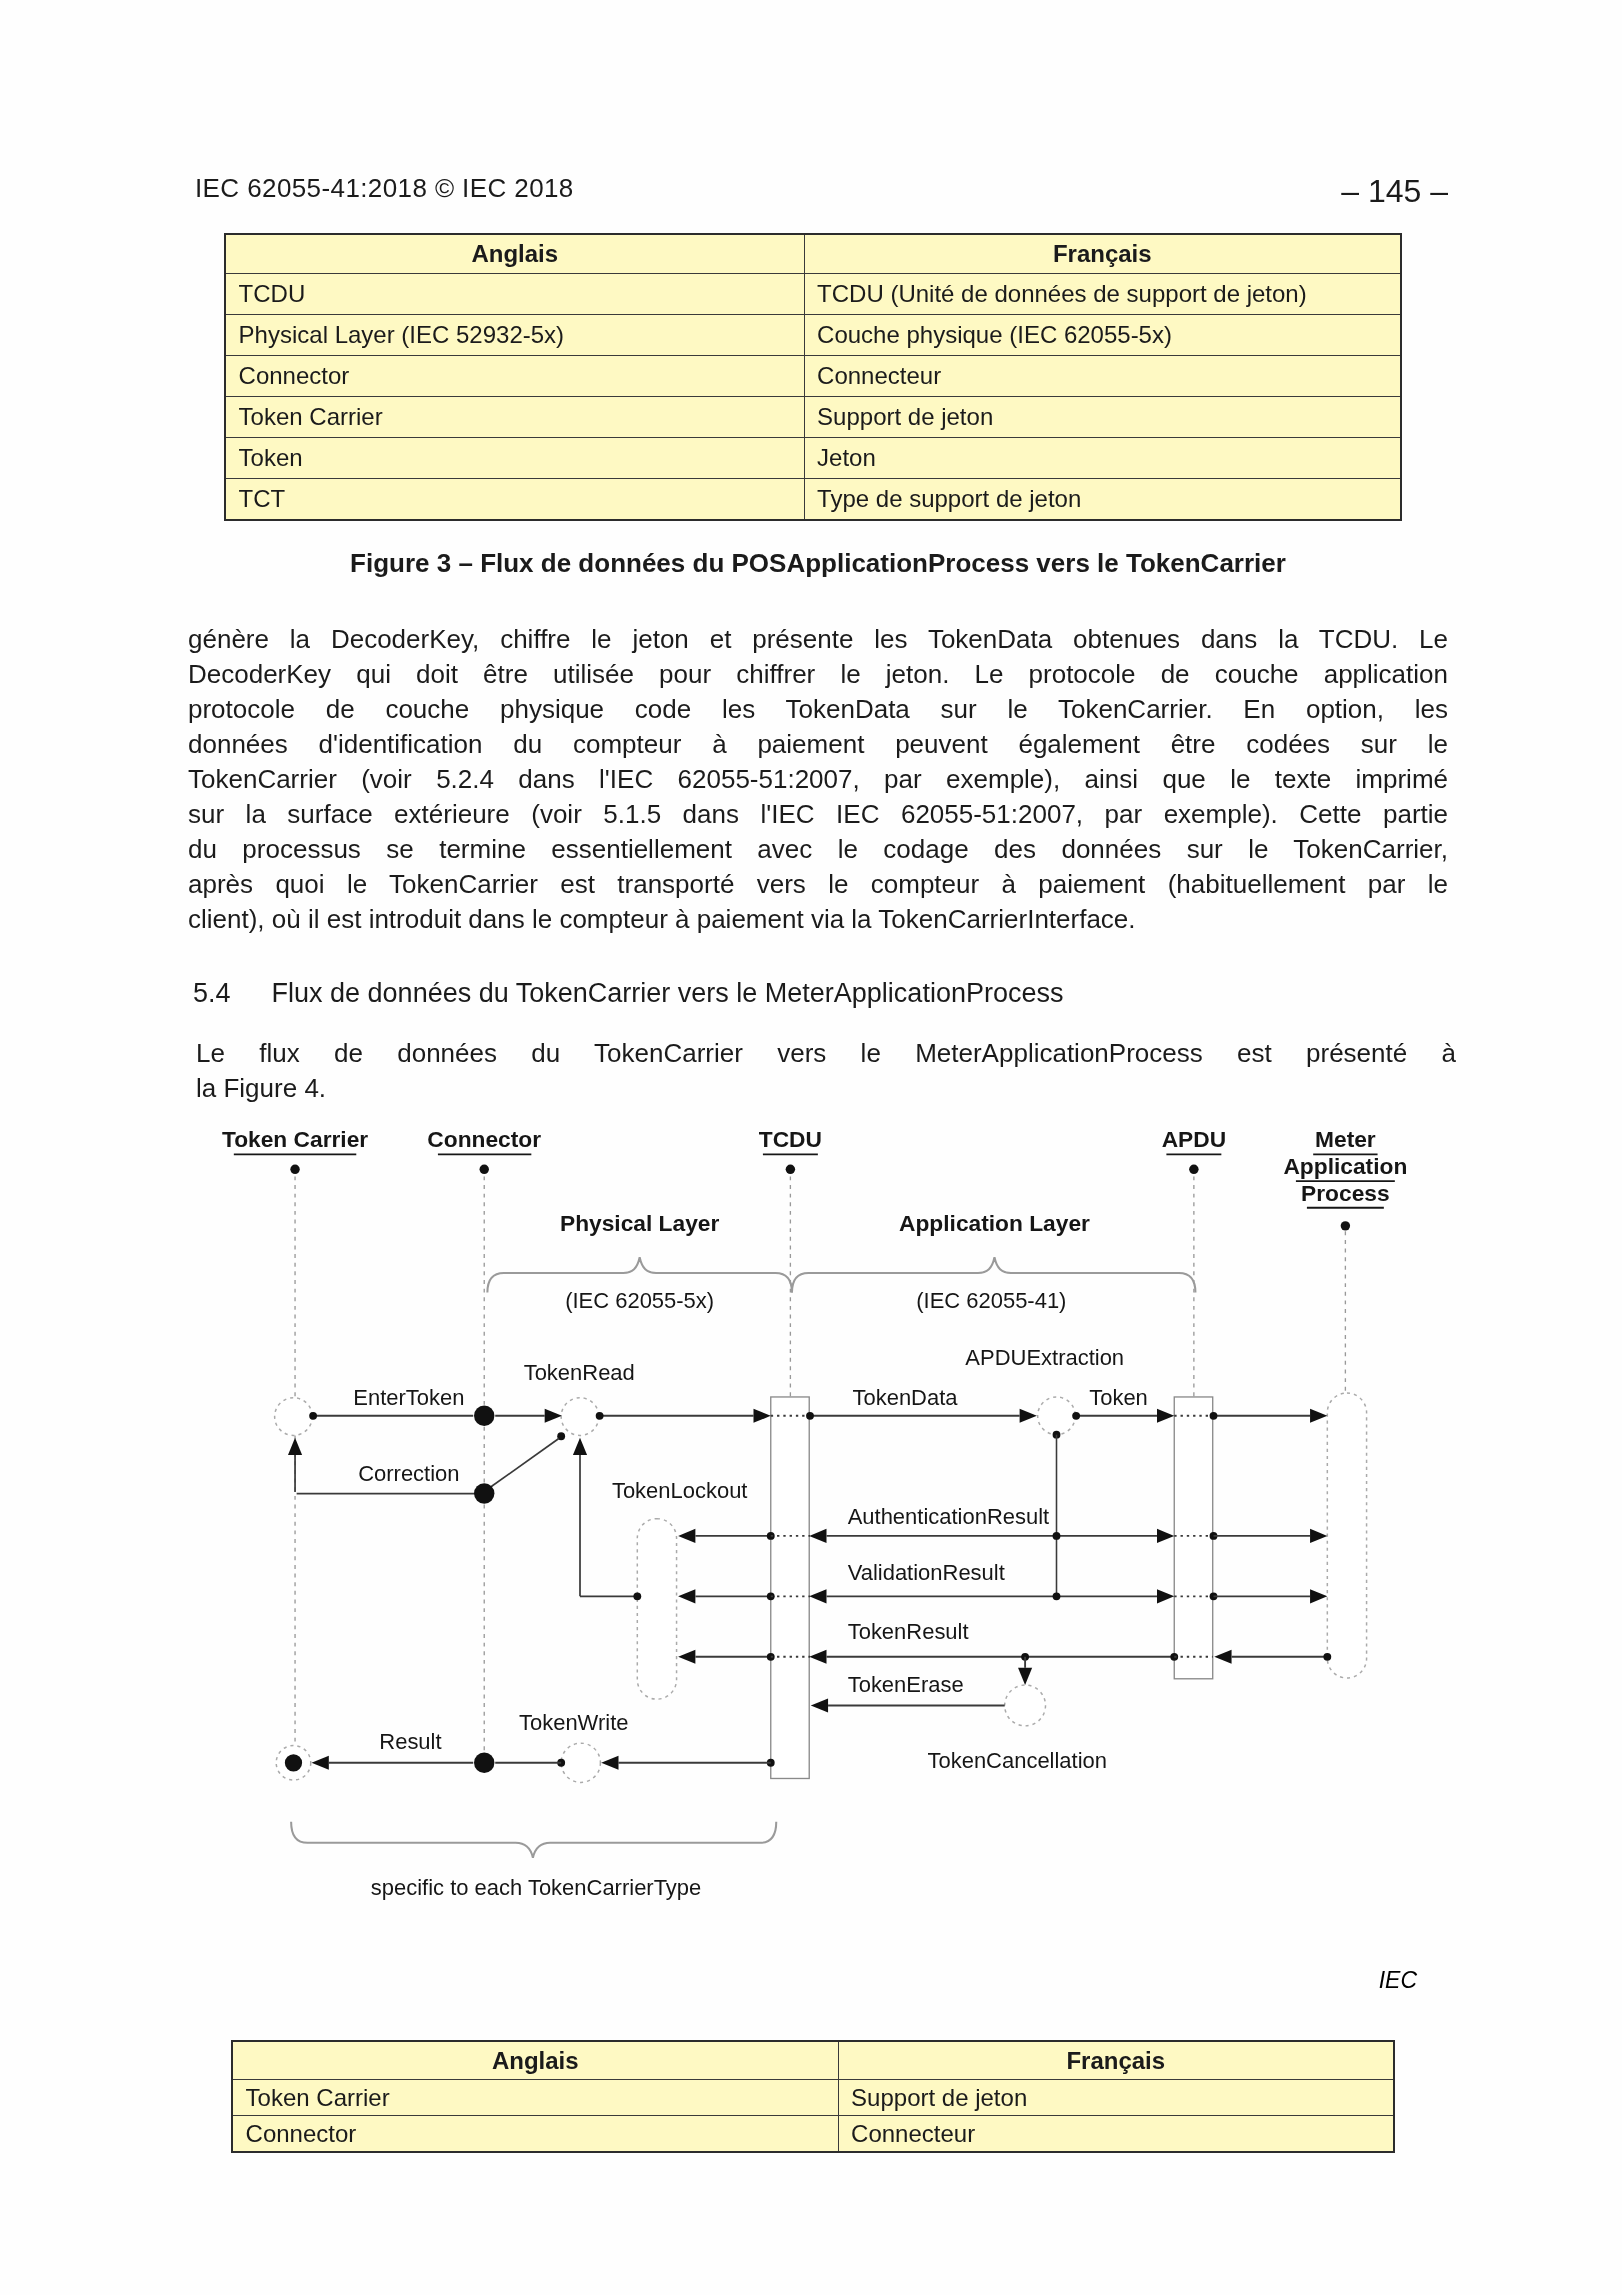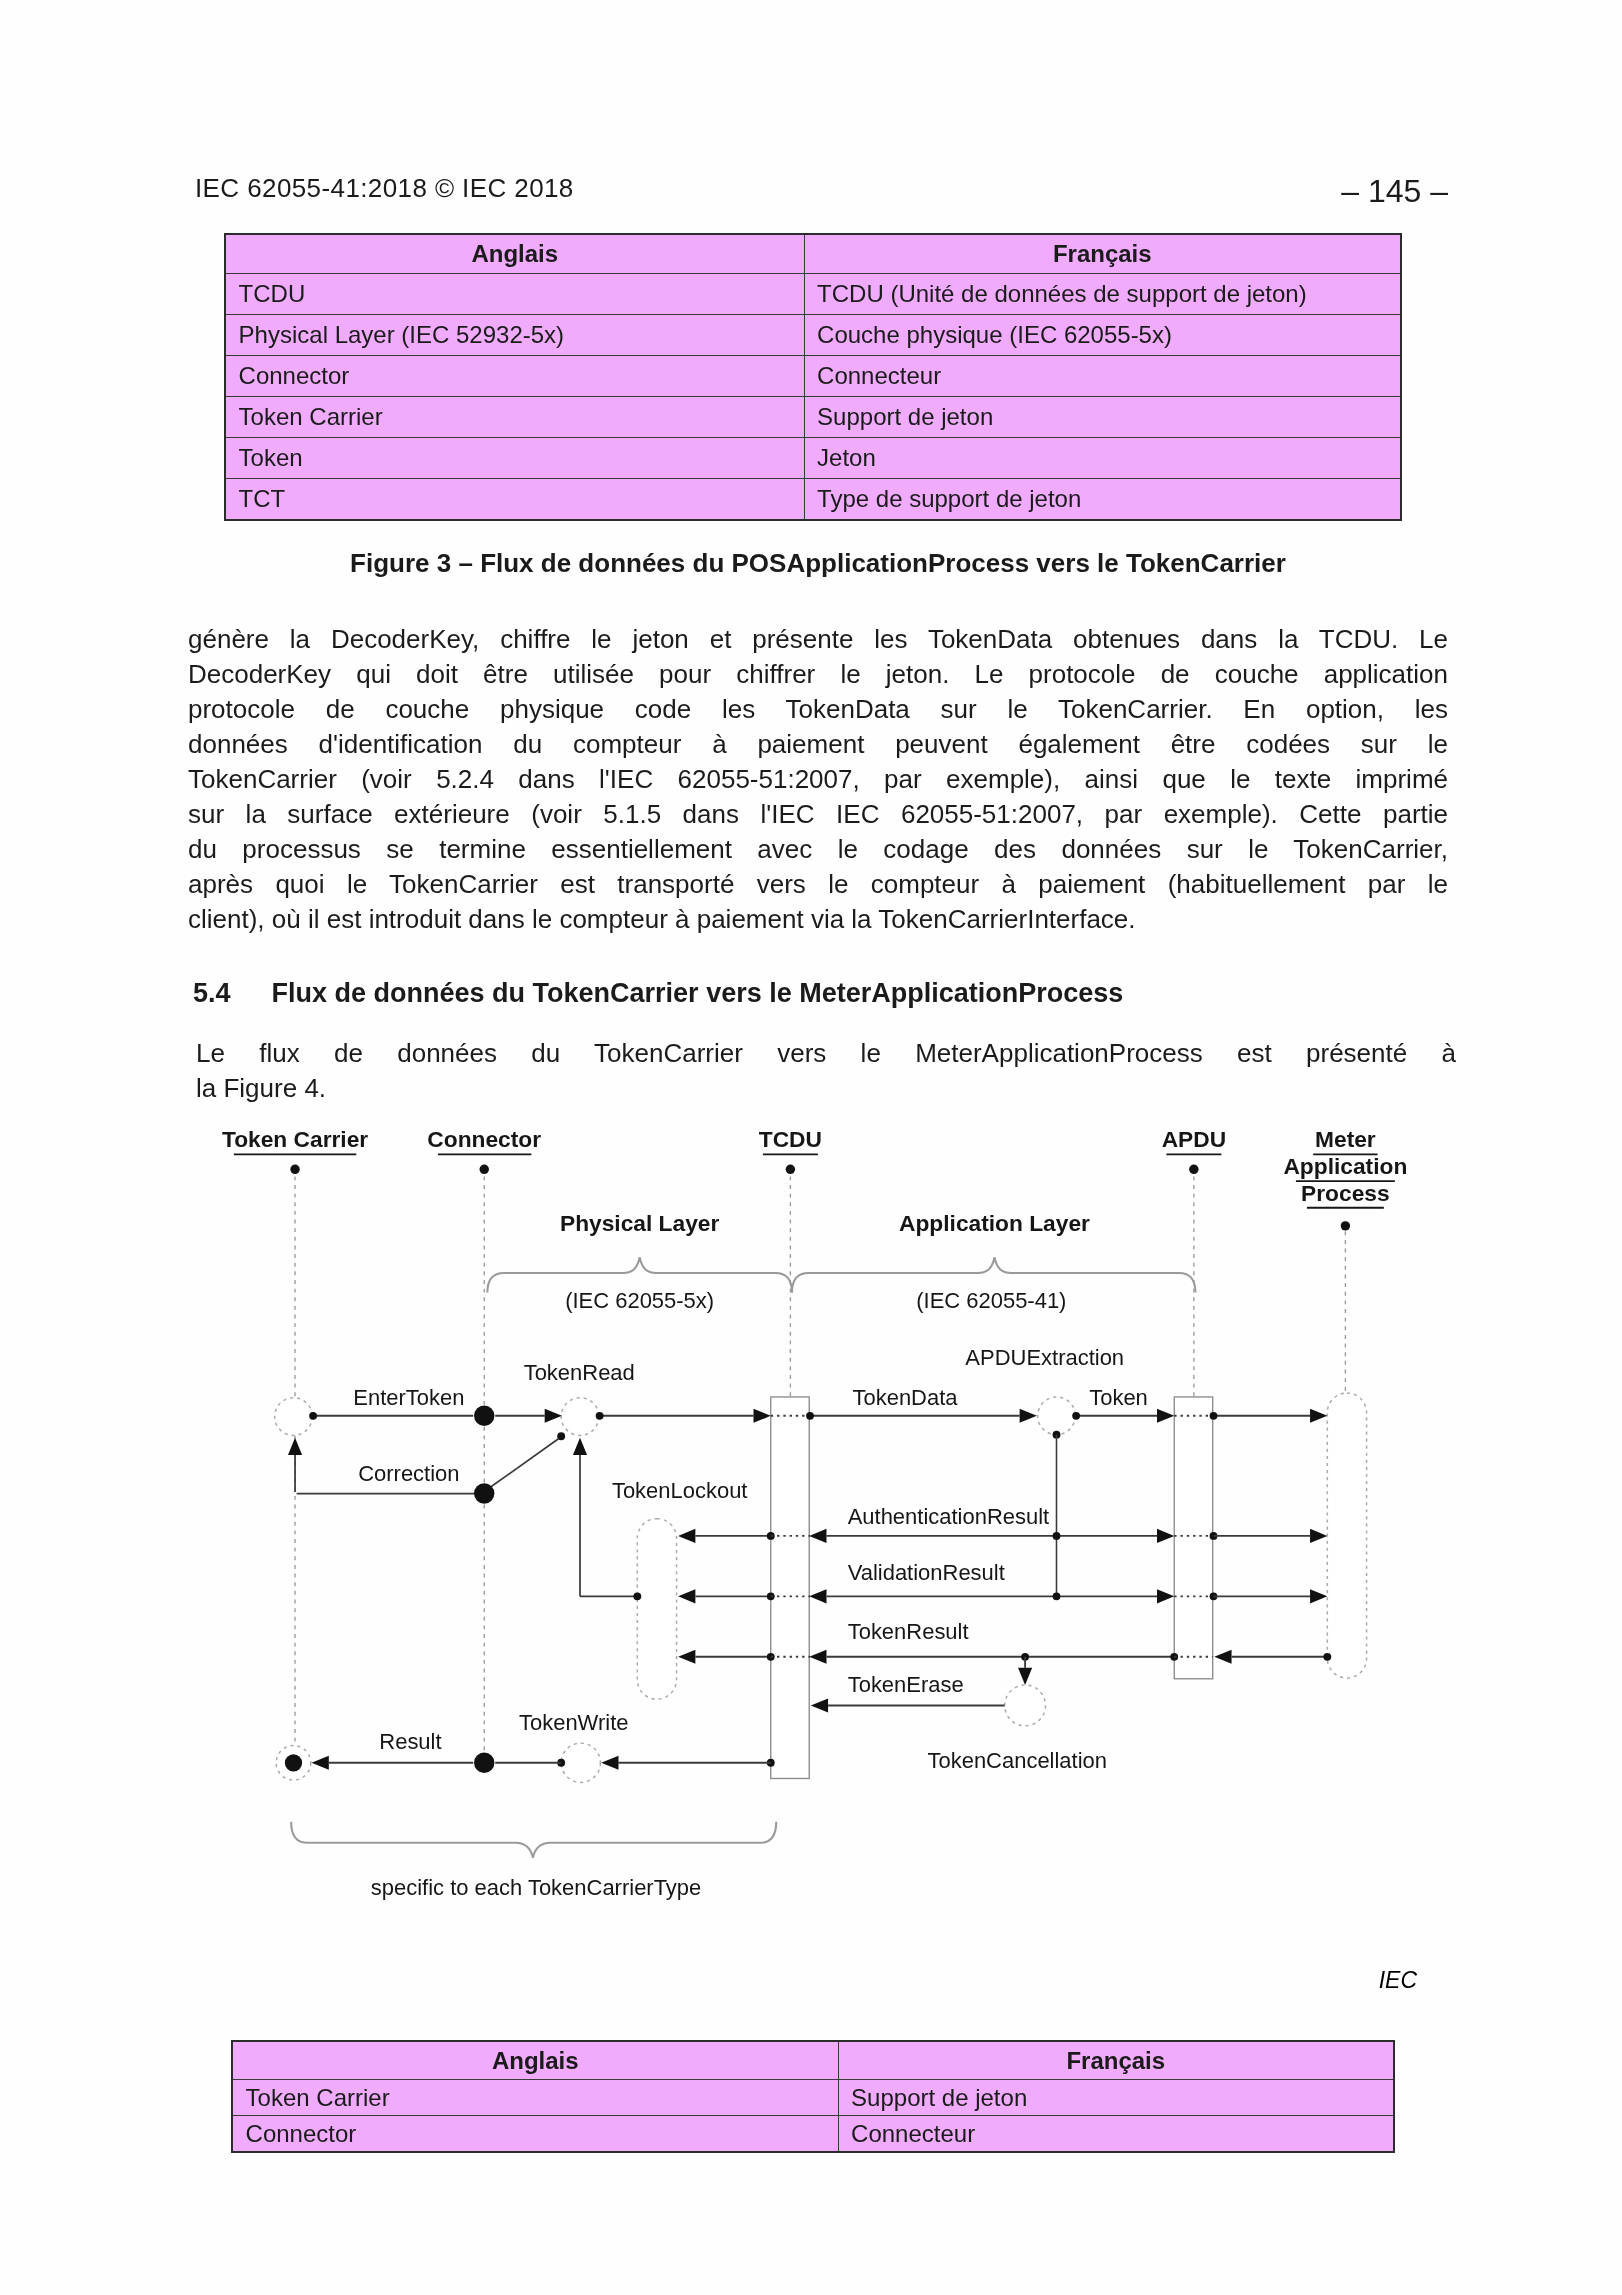--- a/index.html
+++ b/index.html
@@ -2,42 +2,42 @@
 <html style="font-size:12.6px"><head>
 <meta charset="utf-8">
 <style>
   html,body{margin:0;padding:0;background:#e8e8e8;}
   #page{position:relative;width:1623px;height:2295px;background:#fefefe;
         font-family:"Liberation Sans",sans-serif;color:#1b1b1b;overflow:hidden;}
   .abs{position:absolute;}
   .doc-header{top:173px;left:195px;font-size:26px;letter-spacing:0.4px;}
   .page-num{top:173px;left:188px;width:1260px;text-align:right;font-size:32px;}
 
-  table.lang{border-collapse:collapse;table-layout:fixed;background:#f0abfc;
+  table.lang{border-collapse:collapse;table-layout:fixed;background:#fef9c3;
              border:2.4px solid #2c2c2c;}
   table.lang th,table.lang td{border:1.6px solid #3a3a3a;font-weight:normal;
              font-size:24px;overflow:hidden;white-space:nowrap;}
   table.lang th{font-weight:bold;text-align:center;}
   table.lang td{text-align:left;padding:0 7.9px 0 12.6px;}
   #table1{left:224px;top:233px;width:1178px;}
   #table1 th{height:36px;}
   #table1 td{height:40px;}
   #table2{left:231px;top:2040px;width:1164px;}
   #table2 th{height:35px;}
   #table2 td{height:35px;}
 
   .caption{top:548px;left:188px;width:1260px;text-align:center;
            font-weight:bold;font-size:26px;}
   .body-par{left:188px;width:1260px;font-size:26px;}
   .jline{height:35px;line-height:35px;text-align:justify;text-align-last:justify;
          white-space:nowrap;}
   .jline.last{text-align-last:left;}
   #par1{top:622px;}
   #par2{top:1036px;margin-left:8px;}
-  .h54{top:978px;left:193px;font-size:27px;font-weight:bold;white-space:nowrap;}
+  .h54{top:978px;left:193px;font-size:27px;font-weight:normal;white-space:nowrap;}
   .h54 .num{display:inline-block;}
   .h54 .ttl{display:inline-block;margin-left:41px;}
 
   #fig4{left:181px;top:1123px;width:1280px;height:785px;}
   #fig4 text{font-family:"Liberation Sans",sans-serif;fill:#161616;}
   .credit{top:1967px;left:1287px;width:130px;text-align:right;
           font-style:italic;font-size:23px;color:#000000;}
 </style>
 </head>
 <body>

